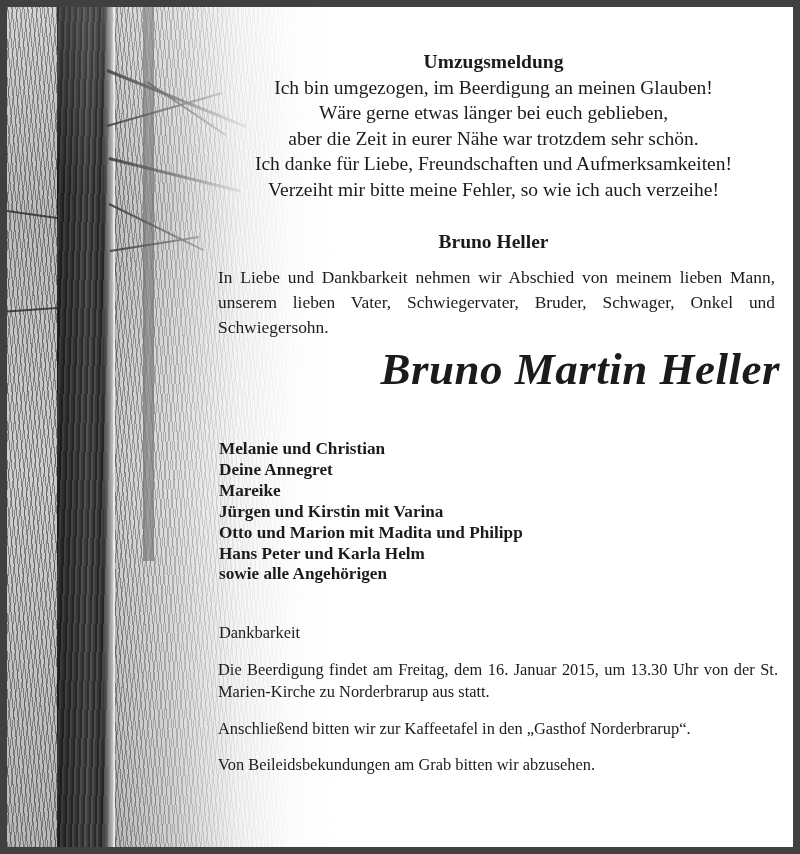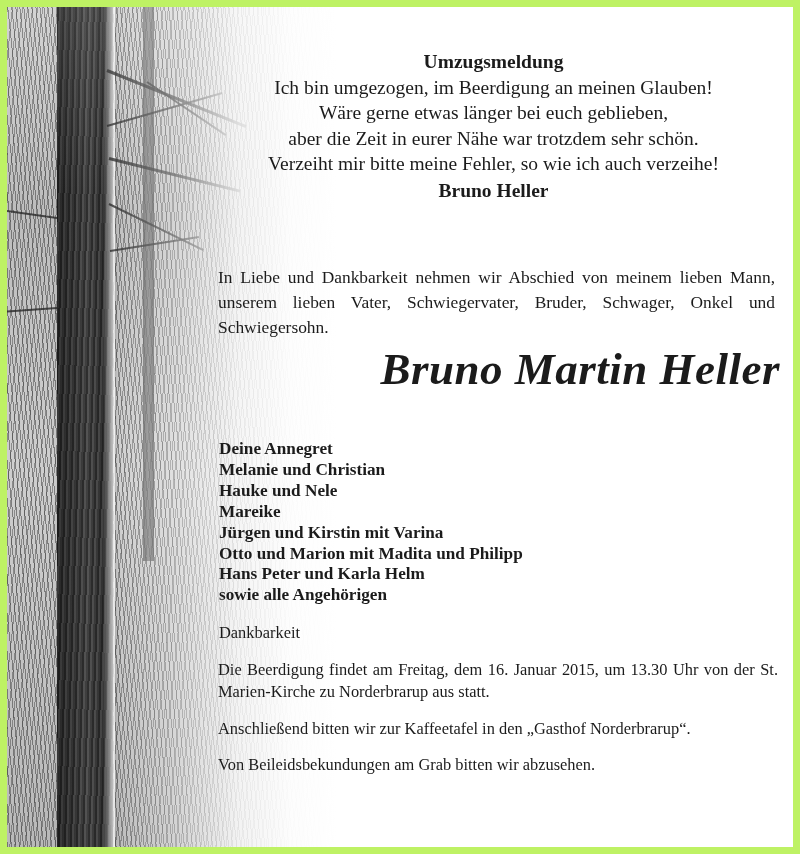--- a/index.html
+++ b/index.html
@@ -2,21 +2,21 @@
 <html><head>
 <meta charset="utf-8">
 <style>
   html,body{margin:0;padding:0;background:#ffffff;}
   body{font-family:"Liberation Serif", serif;}
 
   .page{
     position:relative;
     width:800px;height:854px;
     box-sizing:border-box;
-    background:#bef264;
+    background:#404040;
     overflow:hidden;
   }
   .inner{
     position:absolute;
     left:7px;top:7px;right:7px;bottom:7px;
     background:#ffffff;
     overflow:hidden;
   }
 
   
@@ -124,21 +124,21 @@
     position:absolute;left:0;top:0;width:100%;height:100%;
   }
   .txt{position:absolute;color:#1b1b1b;}
 
   .poem{
     left:200px;width:573px;top:42px;
     text-align:center;
     font-size:19.5px;line-height:25.4px;
   }
   .poem-title{font-weight:bold;font-size:19.5px;line-height:26px;}
-  .poem-sign{font-weight:bold;font-size:19.5px;line-height:27px;}
+  .poem-sign{font-weight:bold;font-size:19.5px;line-height:27px;margin-top:26px;}
 
   .intro{
     left:211px;width:557px;top:258px;
     text-align:justify;
     font-size:17.4px;line-height:25px;
   }
   .intro :last-child{text-align:left;}
 
   .bigname{
     left:200px;width:573px;top:336px;
@@ -203,33 +203,33 @@
       <div class="ph-fade"></div>
     </div>
 
     <div class="content">
 
       <div class="txt poem">
         <div class="poem-title">Umzugsmeldung</div>
         <div>Ich bin umgezogen, im Beerdigung an meinen Glauben!</div>
         <div>Wäre gerne etwas länger bei euch geblieben,</div>
         <div>aber die Zeit in eurer Nähe war trotzdem sehr schön.</div>
+        <div>Ich danke für Liebe, Freundschaften und Aufmerksamkeiten!</div>
         <div>Verzeiht mir bitte meine Fehler, so wie ich auch verzeihe!</div>
         <div class="poem-sign">Bruno Heller</div>
       </div>
 
       <div class="txt intro">In Liebe und Dankbarkeit nehmen wir Abschied von meinem lieben Mann, unserem lieben Vater, Schwiegervater, Bruder, Schwager, Onkel und Schwiegersohn.</div>
 
       <div class="txt bigname">Bruno Martin Heller</div>
 
 
       <div class="txt mourners">
+        <div>Melanie und Christian</div>
         <div>Deine Annegret</div>
-        <div>Melanie und Christian</div>
-        <div>Hauke und Nele</div>
         <div>Mareike</div>
         <div>Jürgen und Kirstin mit Varina</div>
         <div>Otto und Marion mit Madita und Philipp</div>
         <div>Hans Peter und Karla Helm</div>
         <div>sowie alle Angehörigen</div>
       </div>
 
       <div class="txt place">Dankbarkeit</div>
 
       <div class="txt details">

